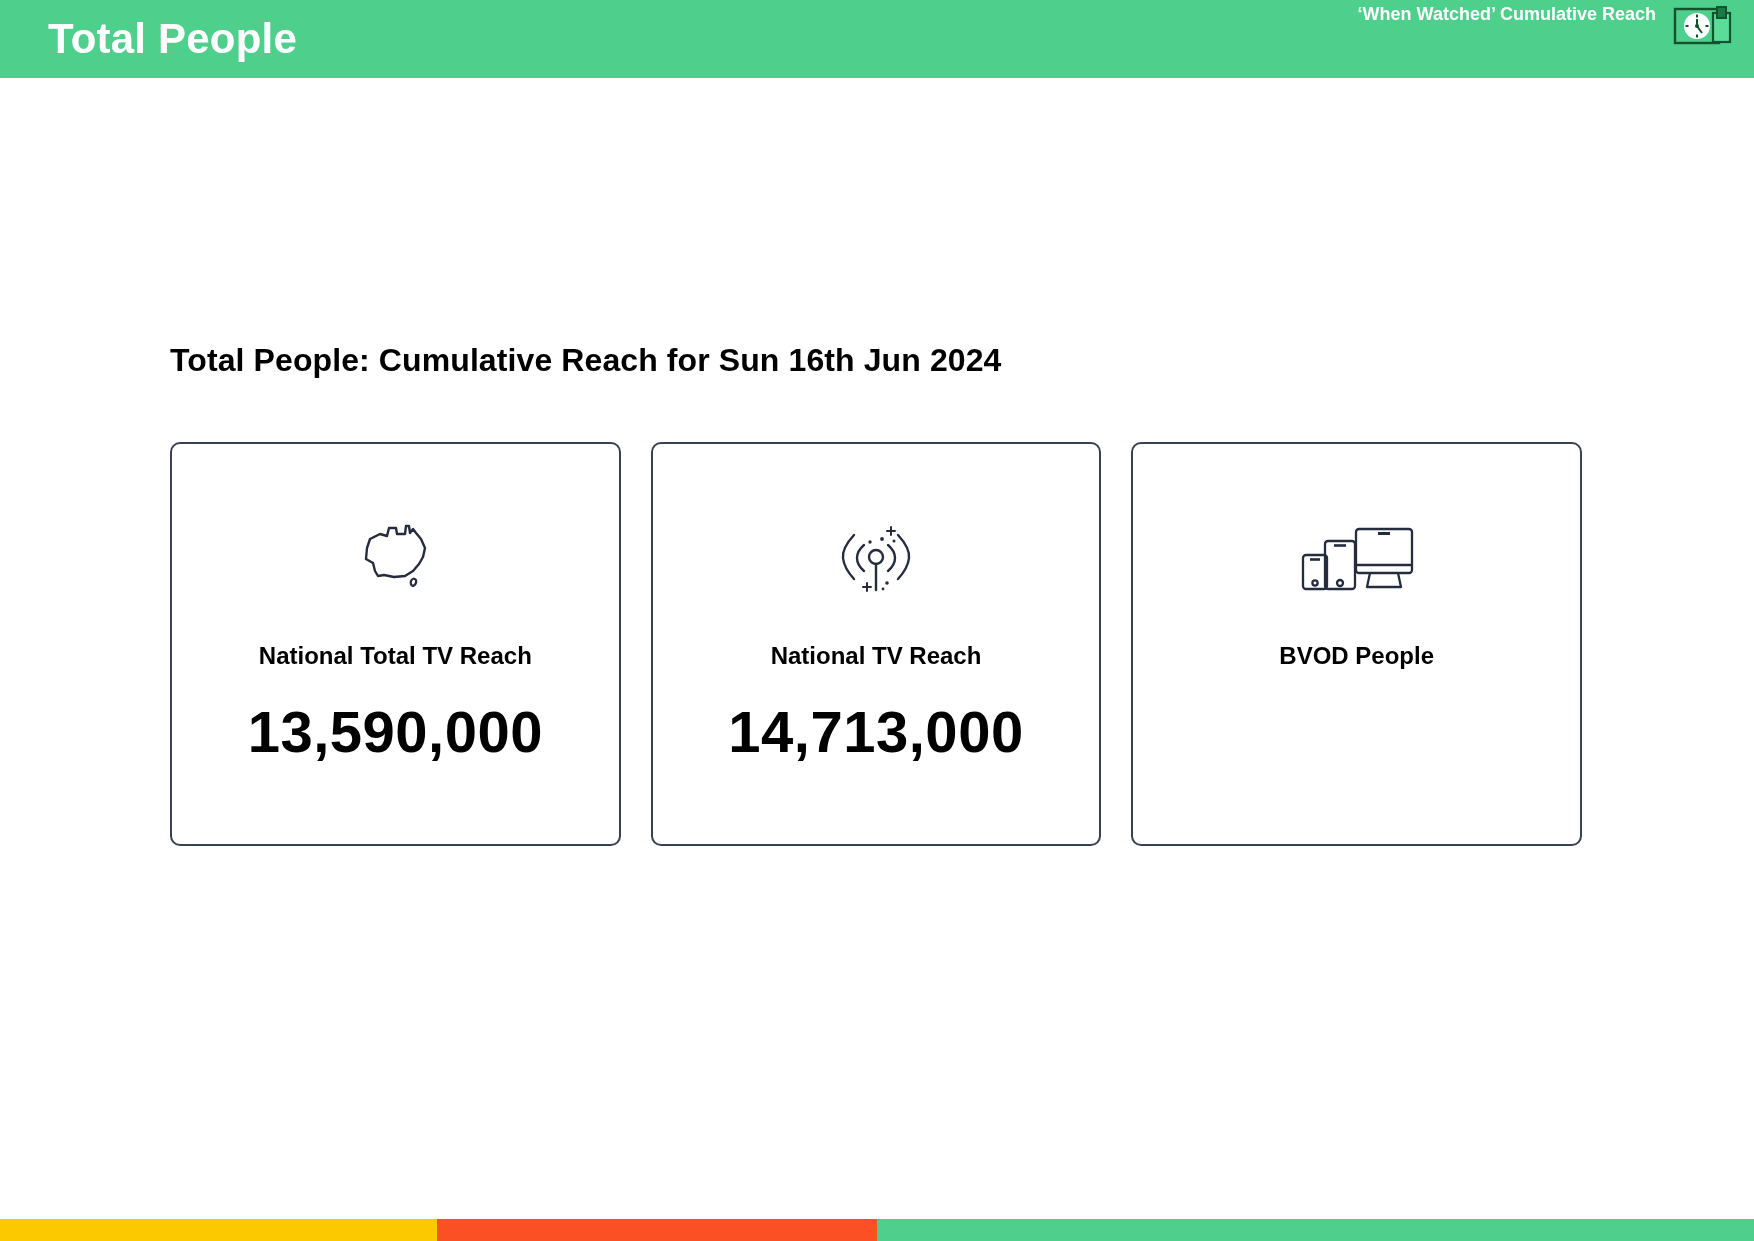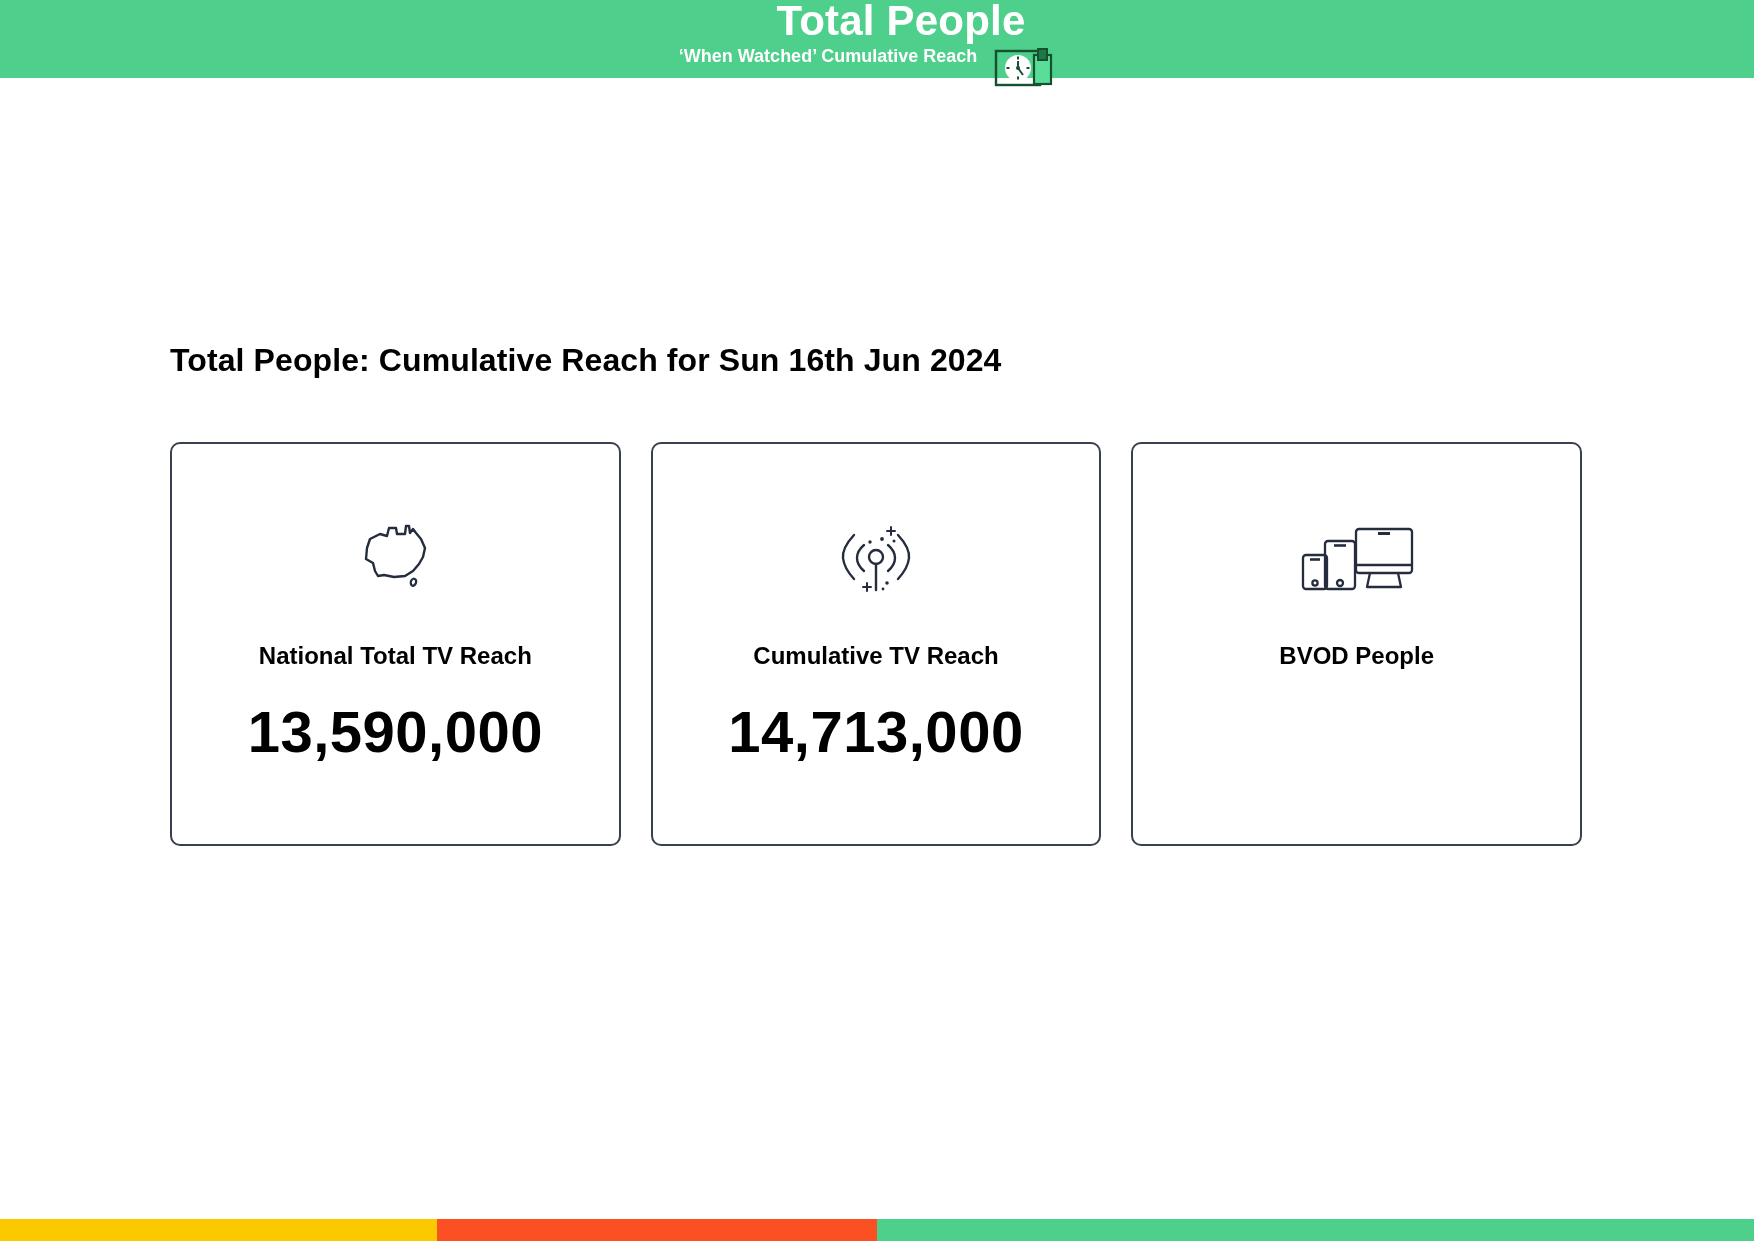--- a/index.html
+++ b/index.html
@@ -22,21 +22,20 @@
   
   .header {
     position: absolute;
     left: 0; top: 0;
     width: 1754px;
     height: 78px;
     background: #4ecf8b;
     display: flex;
     align-items: center;
     justify-content: space-between;
-    flex-direction: column;
   }
 
   .header-title {
     margin-left: 48px;
     color: #ffffff;
     font-size: 42px;
     font-weight: bold;
     letter-spacing: 0.2px;
     line-height: 1;
   }
@@ -210,21 +209,21 @@
           </g>
           <g fill="#242c3e">
             <circle cx="52" cy="24" r="1.9"></circle>
             <circle cx="40" cy="27" r="1.7"></circle>
             <circle cx="57" cy="68" r="1.8"></circle>
             <circle cx="64" cy="26" r="1.5"></circle>
             <circle cx="53" cy="74" r="1.4"></circle>
           </g>
         </svg>
       </div>
-      <div class="card-label">Cumulative TV Reach</div>
+      <div class="card-label">National TV Reach</div>
       <div class="card-value">14,713,000</div>
     </div>
 
     <div class="card">
       <div class="card-icon">
         <svg width="118" height="86" viewBox="0 0 118 86">
           <g fill="none" stroke="#242c3e" stroke-width="2.3" stroke-linejoin="round">
 
             <rect x="58" y="14" width="56" height="44" rx="3"></rect>
             <line x1="58" y1="50" x2="114" y2="50"></line>

